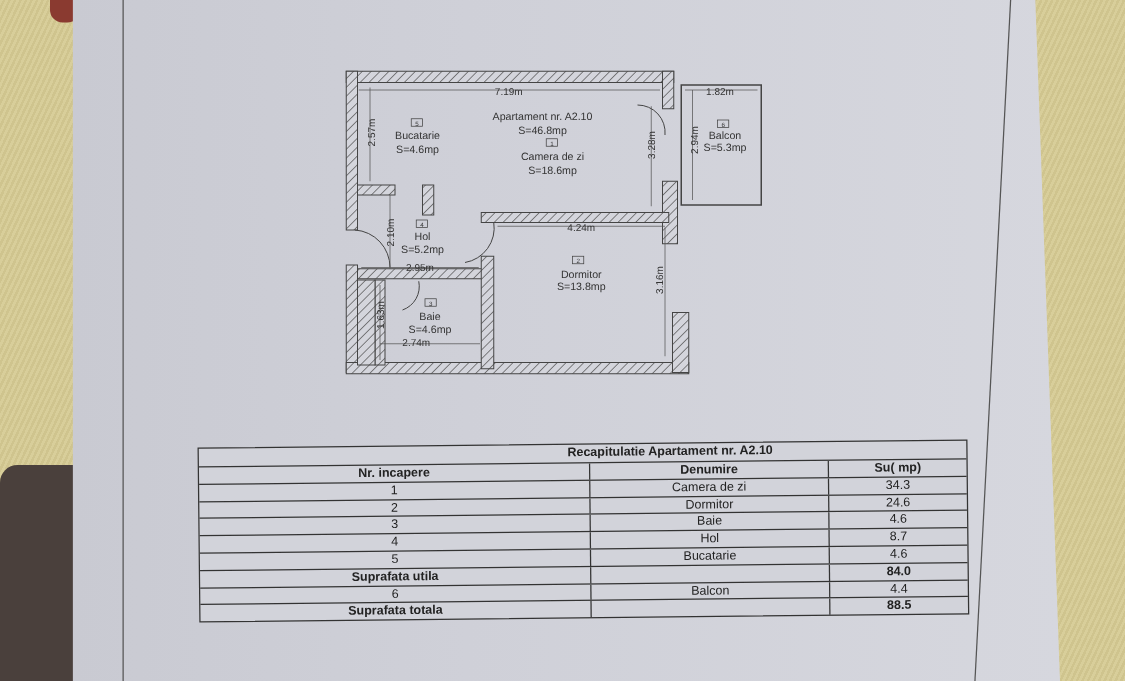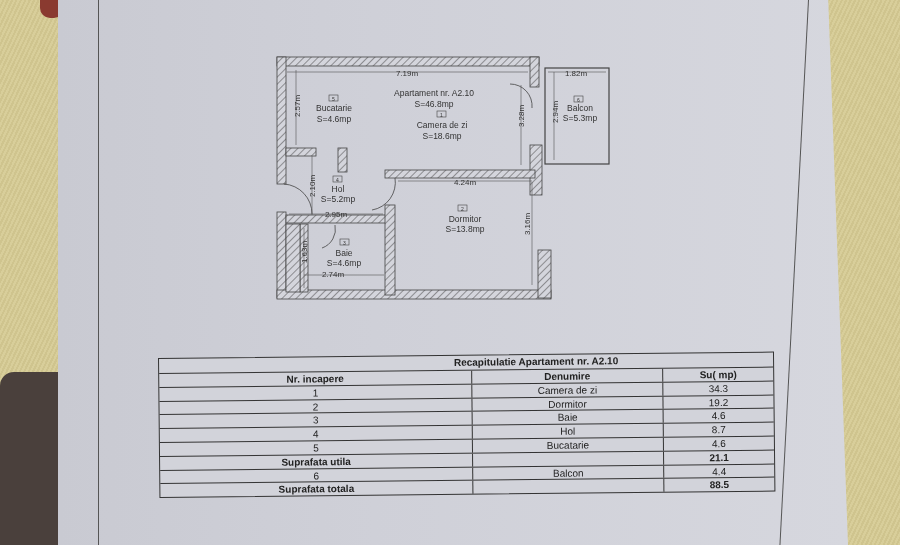--- a/index.html
+++ b/index.html
@@ -140,41 +140,41 @@
     <div class="c3 b">Su( mp)</div>
   </div>
   <div class="row">
     <div class="c1">1</div>
     <div class="c2">Camera de zi</div>
     <div class="c3">34.3</div>
   </div>
   <div class="row">
     <div class="c1">2</div>
     <div class="c2">Dormitor</div>
-    <div class="c3">19.2</div>
+    <div class="c3">24.6</div>
   </div>
   <div class="row">
     <div class="c1">3</div>
     <div class="c2">Baie</div>
     <div class="c3">4.6</div>
   </div>
   <div class="row">
     <div class="c1">4</div>
     <div class="c2">Hol</div>
     <div class="c3">8.7</div>
   </div>
   <div class="row">
     <div class="c1">5</div>
     <div class="c2">Bucatarie</div>
     <div class="c3">4.6</div>
   </div>
   <div class="row">
     <div class="c1 b">Suprafata utila</div>
     <div class="c2"></div>
-    <div class="c3 b">21.1</div>
+    <div class="c3 b">84.0</div>
   </div>
   <div class="row">
     <div class="c1">6</div>
     <div class="c2">Balcon</div>
     <div class="c3">4.4</div>
   </div>
   <div class="row">
     <div class="c1 b">Suprafata totala</div>
     <div class="c2"></div>
     <div class="c3 b">88.5</div>

